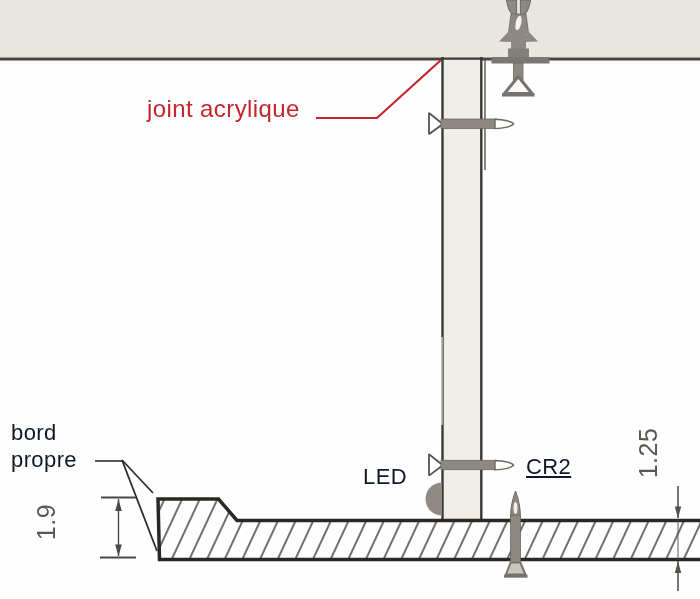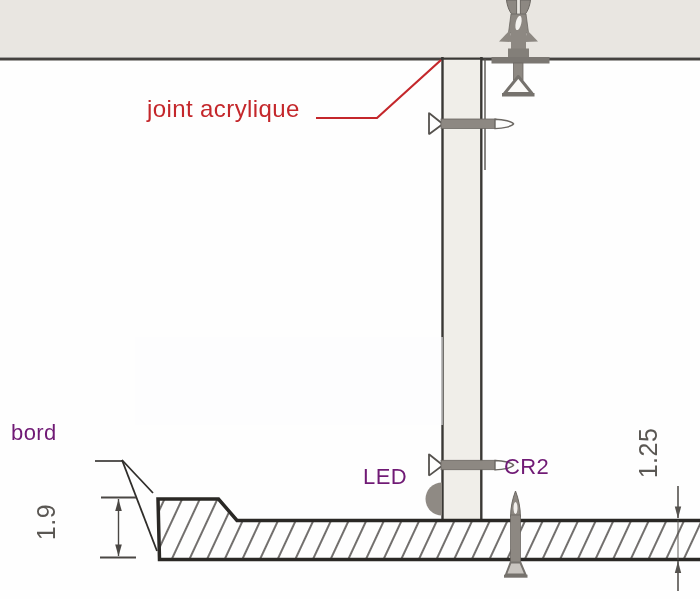--- a/index.html
+++ b/index.html
@@ -4,21 +4,21 @@
 <style>
   html,body{margin:0;padding:0;background:#ffffff;}
   #stage{
     position:relative;width:700px;height:599px;overflow:hidden;
     background:#fefefe;
     font-family:"Liberation Sans", sans-serif;
   }
   #stage svg{position:absolute;left:0;top:0;}
   .lbl{position:absolute;white-space:nowrap;}
   .lbl-red{color:#c4272b;font-size:24px;letter-spacing:.4px;}
-  .lbl-dark{color:#701a75;font-size:22px;letter-spacing:.4px;}
+  .lbl-dark{color:#0f172a;font-size:22px;letter-spacing:.4px;}
   .lbl-dim{
     color:#5a5753;font-size:25px;letter-spacing:.5px;
     transform:translate(-50%,-50%) rotate(-90deg);
   }
   .patch{
     position:absolute;left:135px;top:337px;width:308px;height:88px;
     background:#fbfcfe;opacity:.55;
   }
 </style>
 </head>
@@ -112,22 +112,23 @@
       <path d="M510.6,562.5 L506,574.5 L525.5,574.5 L520.4,562.5 Z" fill="#c9c5c0" stroke="#76726d" stroke-width="2"></path>
       <line x1="504" y1="576.2" x2="527.5" y2="576.2" stroke="#76726d" stroke-width="3"></line>
     </g>
   </svg>
 
   <div class="patch"></div>
 
   <div class="lbl lbl-red" style="left:147px;top:95px;">joint acrylique</div>
 
   <div class="lbl lbl-dark" style="left:11px;top:420px;">bord</div>
+  <div class="lbl lbl-dark" style="left:11px;top:447px;">propre</div>
 
   <div class="lbl lbl-dark" style="left:363px;top:464px;">LED</div>
 
-  <div class="lbl lbl-dark" style="left:504px;top:454px;">CR2</div>
+  <div class="lbl lbl-dark" style="left:526px;top:454px;text-decoration:underline;">CR2</div>
 
   <div class="lbl lbl-dim" style="left:46px;top:522px;">1.9</div>
 
   <div class="lbl lbl-dim" style="left:648px;top:453px;">1.25</div>
 
 </div>
 
 </body></html>

